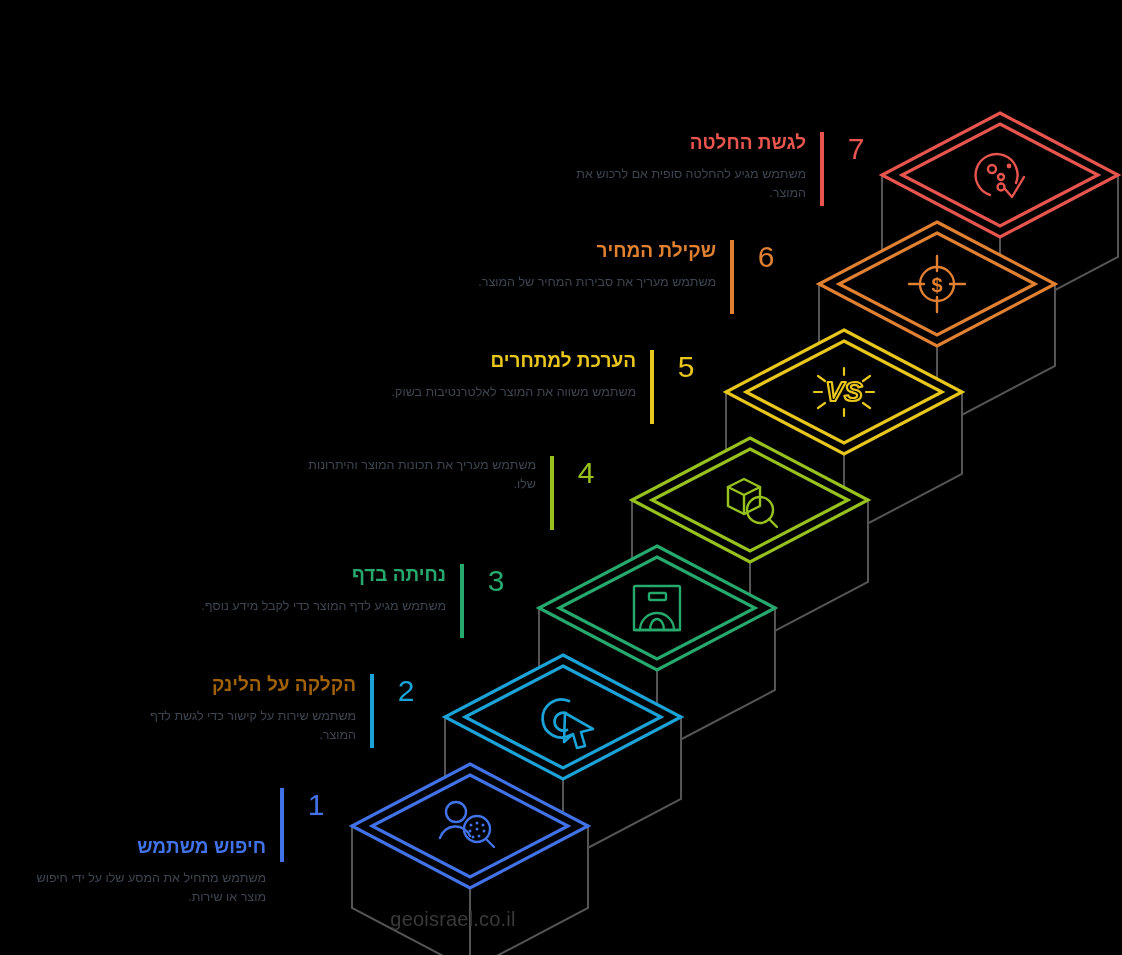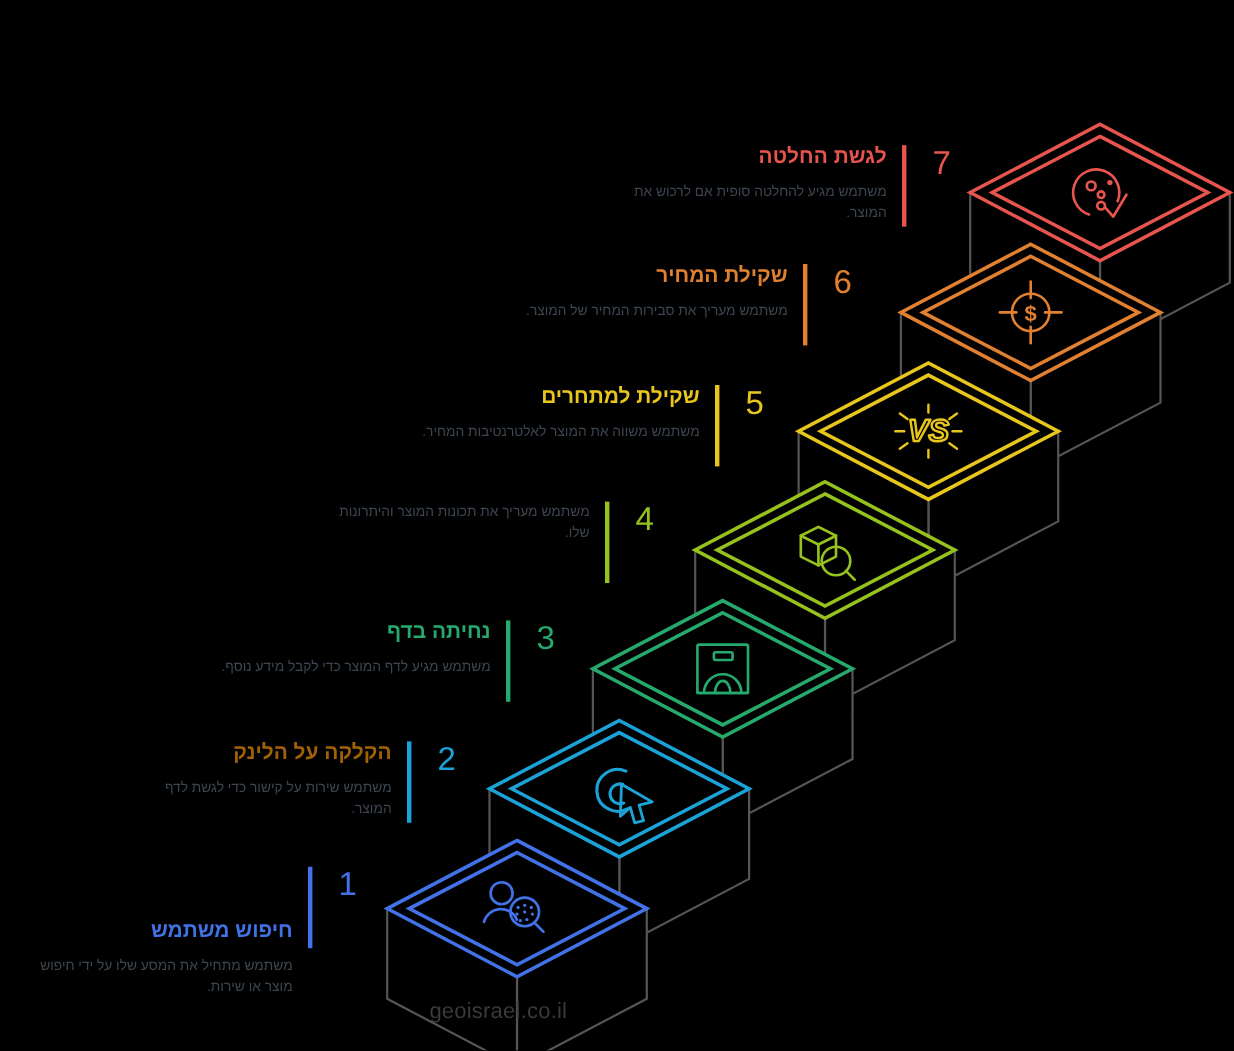--- a/index.html
+++ b/index.html
@@ -221,22 +221,22 @@
         <div class="step-num" style="color: rgb(151, 194, 30);">4</div>
         <div class="step-bar" style="border-color: rgb(151, 194, 30);"></div>
         <div class="step-body">
           <div class="step-desc" style="color: rgb(61, 70, 80);">משתמש מעריך את תכונות המוצר והיתרונות שלו.</div>
         </div>
       </div>
       <div class="step-text" style="left: 380px; top: 350px; width: 330px;">
         <div class="step-num" style="color: rgb(232, 198, 28);">5</div>
         <div class="step-bar" style="border-color: rgb(232, 198, 28);"></div>
         <div class="step-body">
-          <div class="step-title" style="color: rgb(232, 198, 28);">שקילת למתחרים</div>
-          <div class="step-desc" style="color: rgb(61, 70, 80);">משתמש משווה את המוצר לאלטרנטיבות המחיר.</div>
+          <div class="step-title" style="color: rgb(232, 198, 28);">הערכת למתחרים</div>
+          <div class="step-desc" style="color: rgb(61, 70, 80);">משתמש משווה את המוצר לאלטרנטיבות בשוק.</div>
         </div>
       </div>
       <div class="step-text" style="left: 470px; top: 240px; width: 320px;">
         <div class="step-num" style="color: rgb(224, 128, 48);">6</div>
         <div class="step-bar" style="border-color: rgb(224, 128, 48);"></div>
         <div class="step-body">
           <div class="step-title" style="color: rgb(224, 128, 48);">שקילת המחיר</div>
           <div class="step-desc" style="color: rgb(61, 70, 80);">משתמש מעריך את סבירות המחיר של המוצר.</div>
         </div>
       </div>

